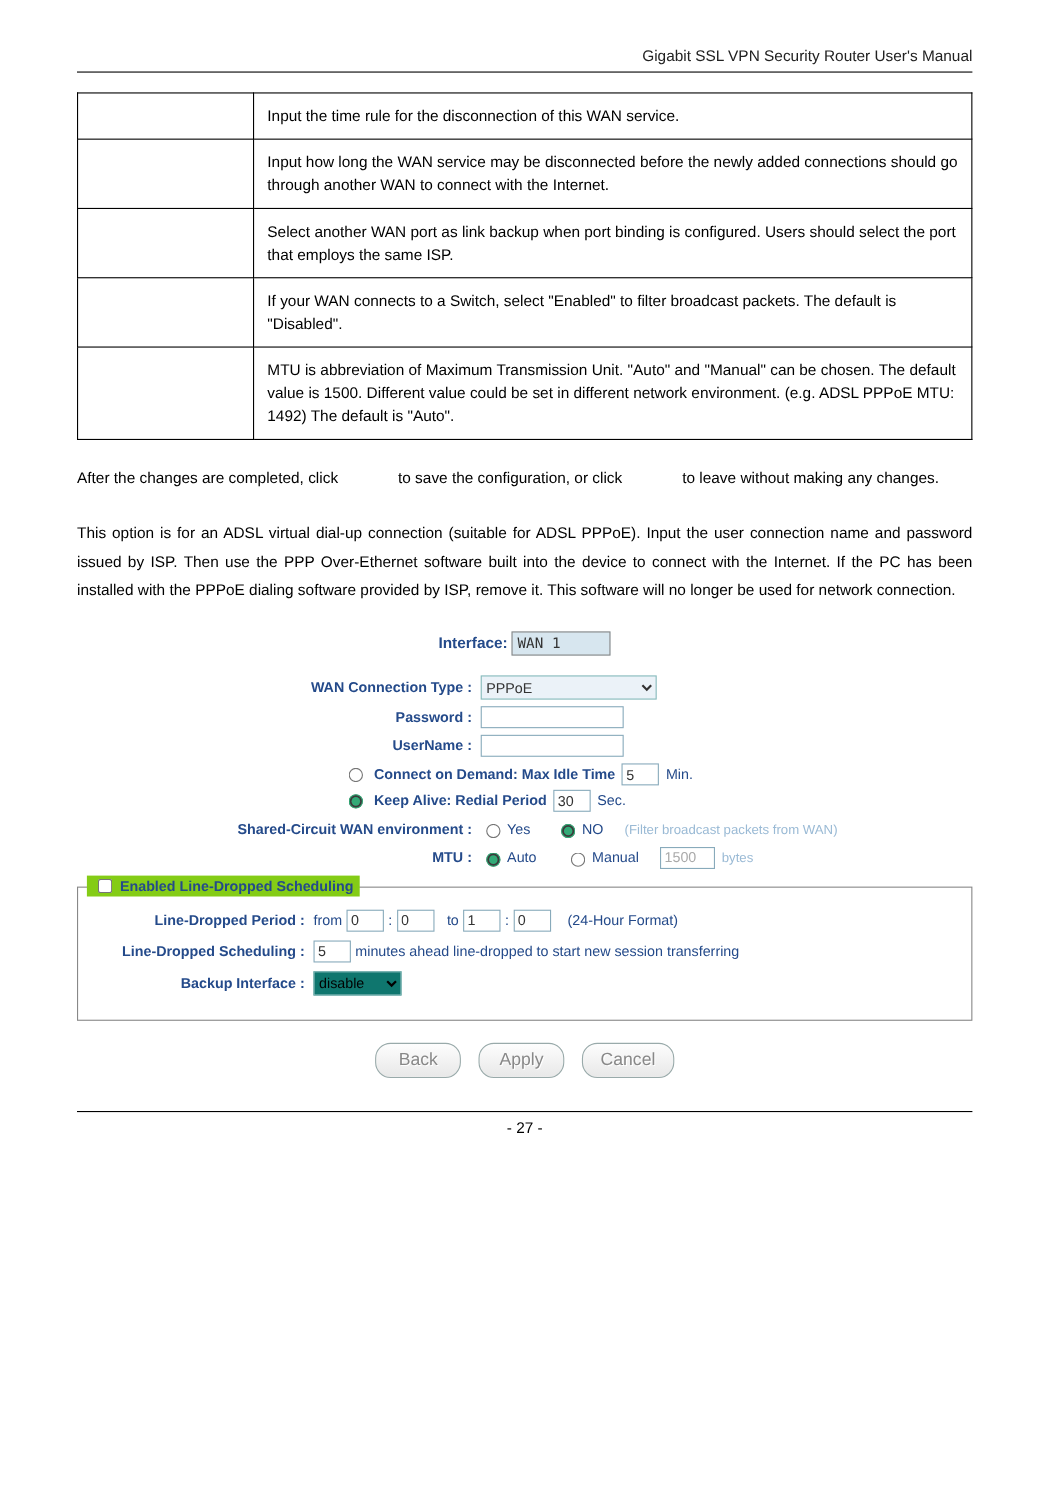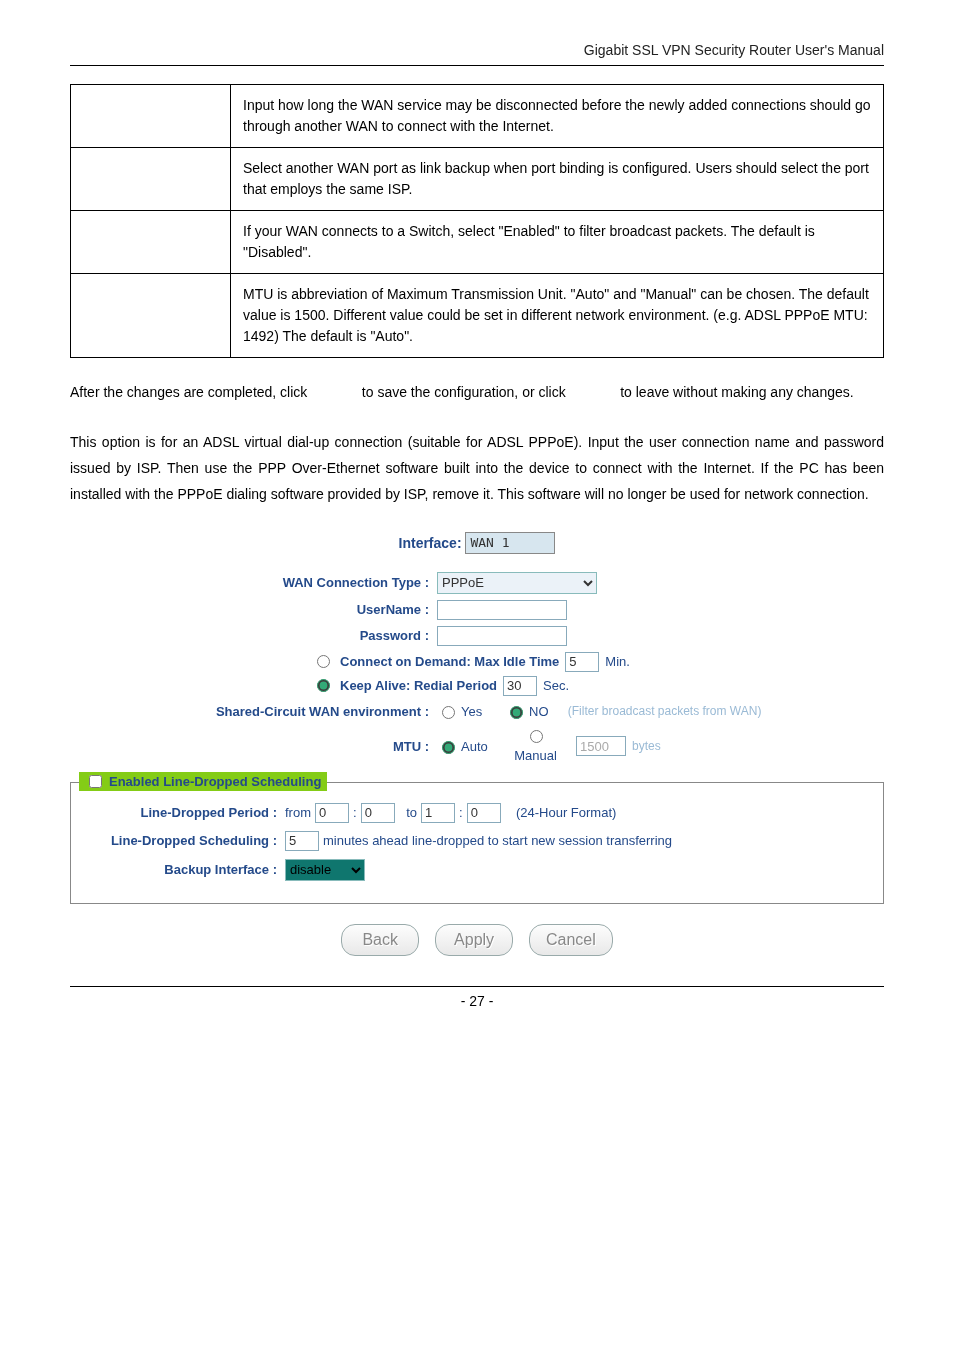--- a/index.html
+++ b/index.html
@@ -174,20 +174,24 @@
 </head>
 <body>
 
 <div class="header-line">
   <span>Gigabit SSL VPN Security Router User's Manual</span>
 </div>
 <hr class="top-rule">
 
 <table class="info-table">
   <tbody>
+      <tr>
+    <td class="lbl"></td>
+    <td>Input the time rule for the disconnection of this WAN service.</td>
+  </tr>
   <tr>
     <td class="lbl"></td>
     <td>Input how long the WAN service may be disconnected before the newly added connections should go through another WAN to connect with the Internet.</td>
   </tr>
   <tr>
     <td class="lbl"></td>
     <td>Select another WAN port as link backup when port binding is configured. Users should select the port that employs the same ISP.</td>
   </tr>
   <tr>
     <td class="lbl"></td>
@@ -220,30 +224,30 @@
   <div class="form-row">
     <div class="flabel">WAN Connection Type :</div>
     <div class="fval">
       <select class="combo">
         <option>PPPoE</option>
       </select>
     </div>
   </div>
 
   <div class="form-row">
+    <div class="flabel">Password :</div>
+    <div class="fval">
+      <input class="txt w130" type="password" value="" style="">
+    </div>
+  </div>
+
+  <div class="form-row">
     <div class="flabel">UserName :</div>
     <div class="fval">
       <input class="txt w130" type="text" value="" style="">
-    </div>
-  </div>
-
-  <div class="form-row">
-    <div class="flabel">Password :</div>
-    <div class="fval">
-      <input class="txt w130" type="password" value="" style="">
     </div>
   </div>
 
   <div class="indent-opt">
     <input type="radio" name="dialmode" style="">
     <span>Connect on Demand: Max Idle Time</span>
     <input class="txt w30" type="text" value="5" style="">
     <span class="norm">Min.</span>
   </div>
 
@@ -272,21 +276,21 @@
   </div>
 
   <div class="form-row">
     <div class="flabel">MTU :</div>
     <div class="fval">
       <label style="display:flex;align-items:center;gap:3px;">
         <input type="radio" name="mtu" checked="" style="">
         <span class="norm">Auto</span>
       </label>
       &nbsp;&nbsp;&nbsp;&nbsp;
-      <label style="display:flex;align-items:center;gap:3px;flex-direction:column;">
+      <label style="display:flex;align-items:center;gap:3px;">
         <input type="radio" name="mtu" style="">
         <span class="norm">Manual</span>
       </label>
       &nbsp;&nbsp;
       <input class="txt w50" type="text" style="color: rgb(170, 170, 170);" value="1500">
       <span class="faded">bytes</span>
     </div>
   </div>
 
 </div>

